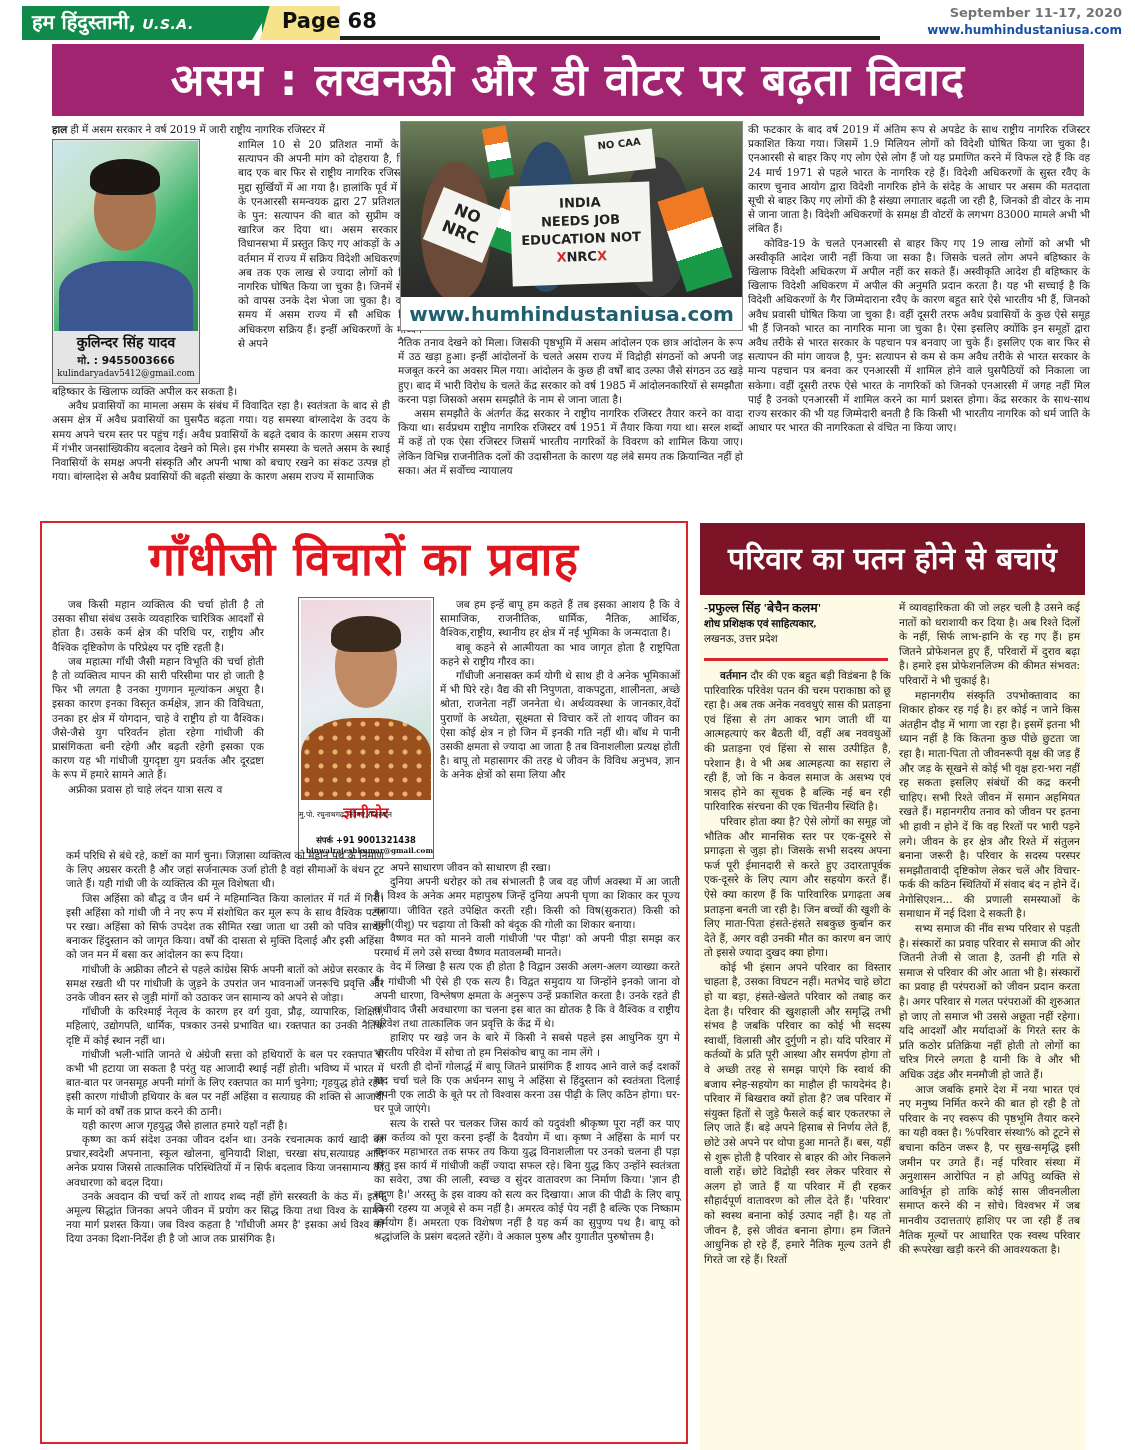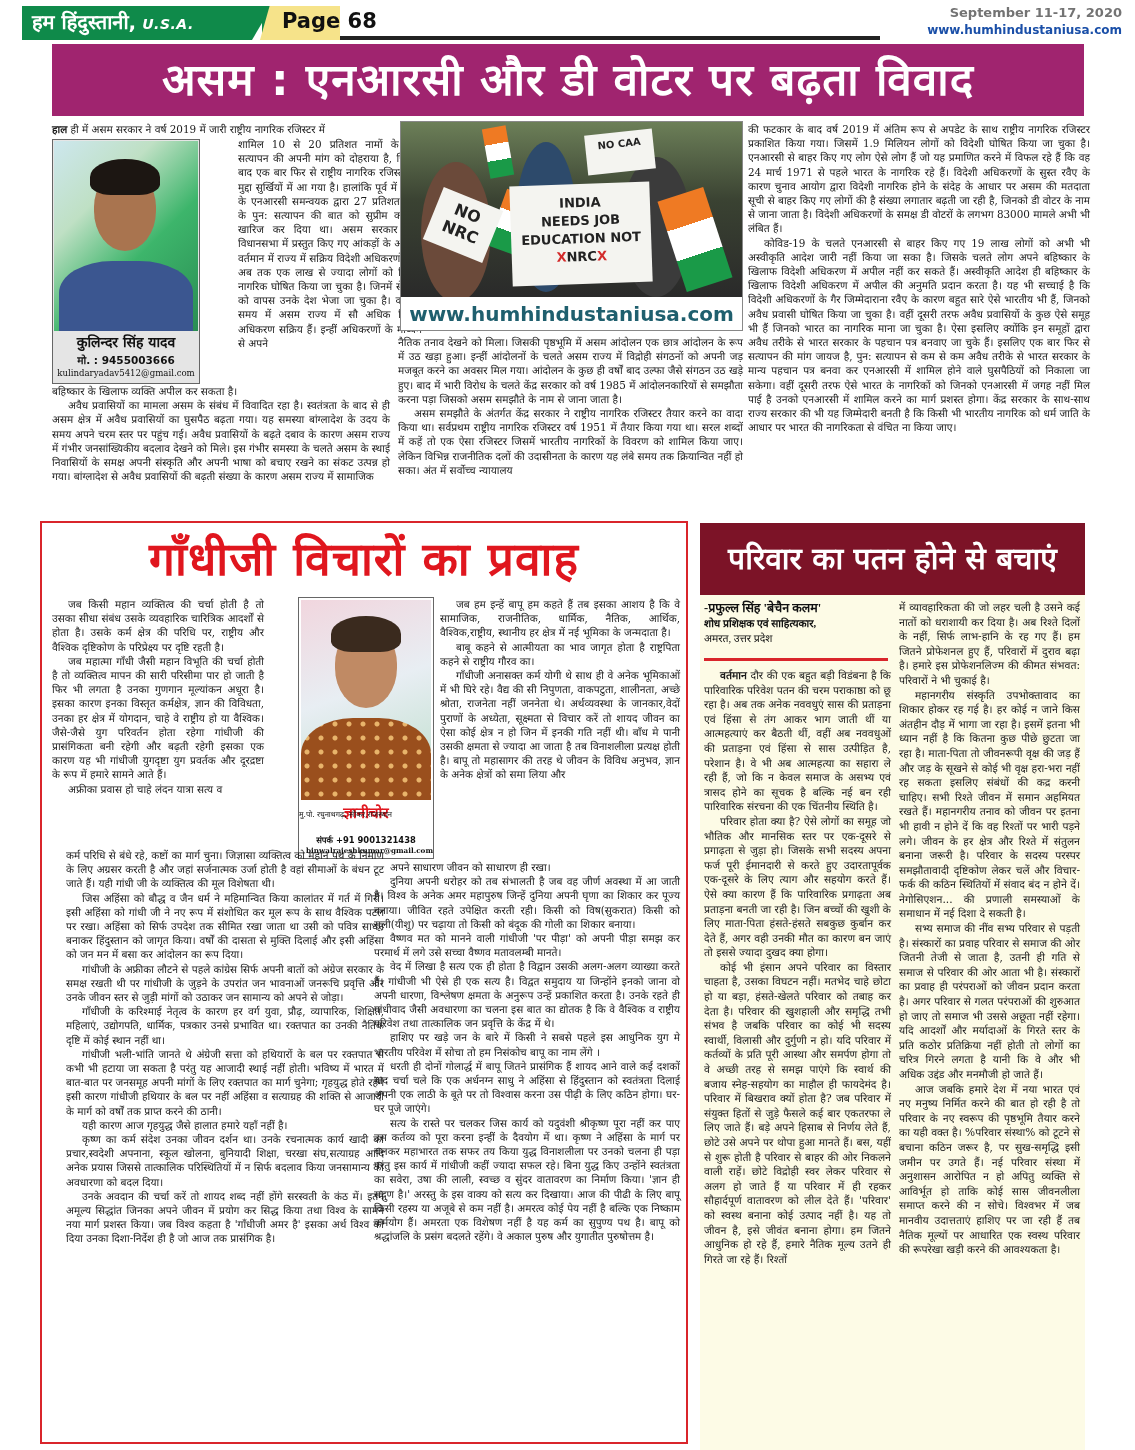--- a/index.html
+++ b/index.html
@@ -96,21 +96,21 @@
     <span>हम हिंदुस्तानी,</span><span id="mast-usa">U.S.A.</span>
   </div>
   <div id="mast-page-box" class="abs"></div>
   <div id="mast-page" class="abs">Page 68</div>
   <div id="mast-line" class="abs"></div>
   <div id="mast-date" class="abs">September 11-17, 2020</div>
   <div id="mast-url" class="abs">www.humhindustaniusa.com</div>
 </div>
 
 <div id="headline1-band" class="abs"></div>
-<h1 id="headline1" class="abs">असम : एनआरसी और डी वोटर पर बढ़ता विवाद</h1>
+<h1 id="headline1" class="abs">असम : लखनऊी और डी वोटर पर बढ़ता विवाद</h1>
 
 <div id="art1-col1-top" class="abs col-text">
   <p class="noindent"><b class="lead">हाल</b><span> ही में असम सरकार ने वर्ष 2019 में जारी राष्ट्रीय नागरिक रजिस्टर में</span></p>
 </div>
 
 <div id="art1-portrait" class="abs">
   <div id="art1-photo" class="abs">
     <div class="shirt"></div>
       <div class="face"></div>
       <div class="hair"></div>
@@ -207,21 +207,21 @@
   <p>सत्य के रास्ते पर चलकर जिस कार्य को यदुवंशी श्रीकृष्ण पूरा नहीं कर पाए उस कर्तव्य को पूरा करना इन्हीं के दैवयोग में था। कृष्ण ने अहिंसा के मार्ग पर चलकर महाभारत तक सफर तय किया युद्ध विनाशलीला पर उनको चलना ही पड़ा परंतु इस कार्य में गांधीजी कहीं ज्यादा सफल रहे। बिना युद्ध किए उन्होंने स्वतंत्रता का सवेरा, उषा की लाली, स्वच्छ व सुंदर वातावरण का निर्माण किया। 'ज्ञान ही सद्गुण है।' अरस्तु के इस वाक्य को सत्य कर दिखाया। आज की पीढी के लिए बापू किसी रहस्य या अजूबे से कम नहीं है। अमरत्व कोई पेय नहीं है बल्कि एक निष्काम कर्मयोग हैं। अमरता एक विशेषण नहीं है यह कर्म का सुपुण्य पथ है। बापू को श्रद्धांजलि के प्रसंग बदलते रहेंगे। वे अकाल पुरुष और युगातीत पुरुषोत्तम है।</p>
 </div>
 
 <div id="art3-bg" class="abs"></div>
 <div id="art3-title-band" class="abs"></div>
 <h2 id="art3-title" class="abs">परिवार का पतन होने से बचाएं</h2>
 
 <div id="art3-byline" class="abs">
   <div id="art3-author">-प्रफुल्ल सिंह 'बेचैन कलम'</div>
   <div id="art3-role">शोध प्रशिक्षक एवं साहित्यकार,</div>
-  <div id="art3-place">अमरत, उत्तर प्रदेश</div>
+  <div id="art3-place">लखनऊ, उत्तर प्रदेश</div>
 </div>
 <div id="art3-rule" class="abs"></div>
 
 <div id="art3-col1" class="abs col-text">
   <p><b class="lead">वर्तमान</b><span> दौर की एक बहुत बड़ी विडंबना है कि पारिवारिक परिवेश पतन की चरम पराकाष्ठा को छू रहा है। अब तक अनेक नववधुएं सास की प्रताड़ना एवं हिंसा से तंग आकर भाग जाती थीं या आत्महत्याएं कर बैठती थीं, वहीं अब नववधुओं की प्रताड़ना एवं हिंसा से सास उत्पीड़ित है, परेशान है। वे भी अब आत्महत्या का सहारा ले रही हैं, जो कि न केवल समाज के असभ्य एवं त्रासद होने का सूचक है बल्कि नई बन रही पारिवारिक संरचना की एक चिंतनीय स्थिति है।</span></p>
   <p>परिवार होता क्या है? ऐसे लोगों का समूह जो भौतिक और मानसिक स्तर पर एक-दूसरे से प्रगाढ़ता से जुड़ा हो। जिसके सभी सदस्य अपना फर्ज पूरी ईमानदारी से करते हुए उदारतापूर्वक एक-दूसरे के लिए त्याग और सहयोग करते हैं। ऐसे क्या कारण हैं कि पारिवारिक प्रगाढ़ता अब प्रताड़ना बनती जा रही है। जिन बच्चों की खुशी के लिए माता-पिता हंसते-हंसते सबकुछ कुर्बान कर देते हैं, अगर वही उनकी मौत का कारण बन जाएं तो इससे ज्यादा दुखद क्या होगा।</p>
   <p>कोई भी इंसान अपने परिवार का विस्तार चाहता है, उसका विघटन नहीं। मतभेद चाहे छोटा हो या बड़ा, हंसते-खेलते परिवार को तबाह कर देता है। परिवार की खुशहाली और समृद्धि तभी संभव है जबकि परिवार का कोई भी सदस्य स्वार्थी, विलासी और दुर्गुणी न हो। यदि परिवार में कर्तव्यों के प्रति पूरी आस्था और समर्पण होगा तो वे अच्छी तरह से समझ पाएंगे कि स्वार्थ की बजाय स्नेह-सहयोग का माहौल ही फायदेमंद है। परिवार में बिखराव क्यों होता है? जब परिवार में संयुक्त हितों से जुड़े फैसले कई बार एकतरफा ले लिए जाते हैं। बड़े अपने हिसाब से निर्णय लेते हैं, छोटे उसे अपने पर थोपा हुआ मानते हैं। बस, यहीं से शुरू होती है परिवार से बाहर की ओर निकलने वाली राहें। छोटे विद्रोही स्वर लेकर परिवार से अलग हो जाते हैं या परिवार में ही रहकर सौहार्दपूर्ण वातावरण को लील देते हैं। 'परिवार' को स्वस्थ बनाना कोई उत्पाद नहीं है। यह तो जीवन है, इसे जीवंत बनाना होगा। हम जितने आधुनिक हो रहे हैं, हमारे नैतिक मूल्य उतने ही गिरते जा रहे हैं। रिश्तों</p>
 </div>
 
 <div id="art3-col2" class="abs col-text">

